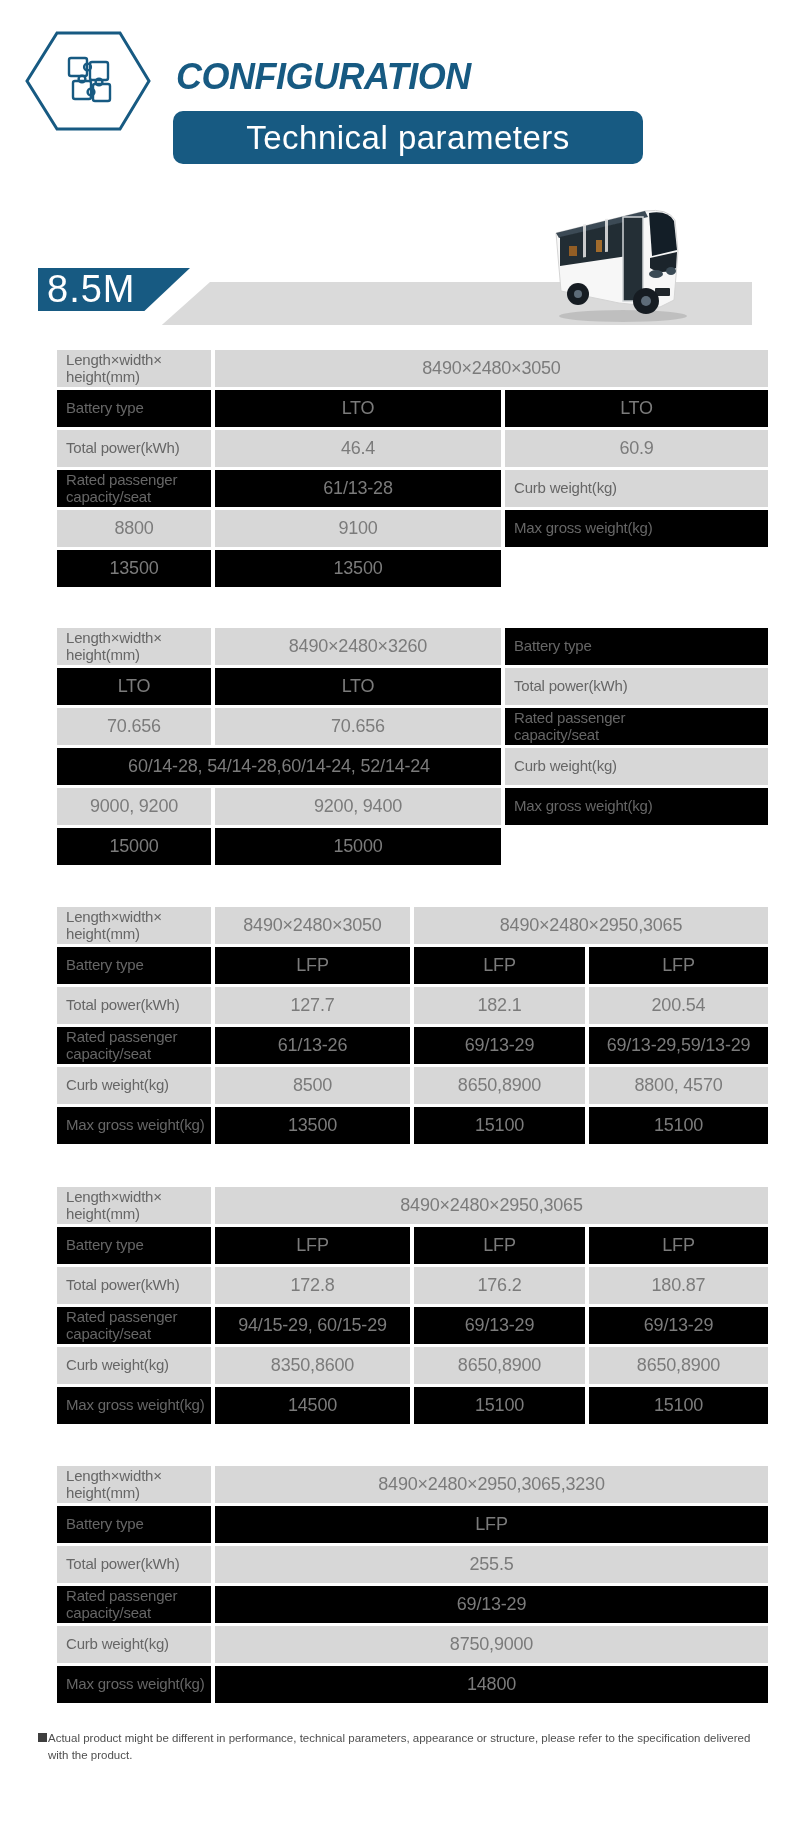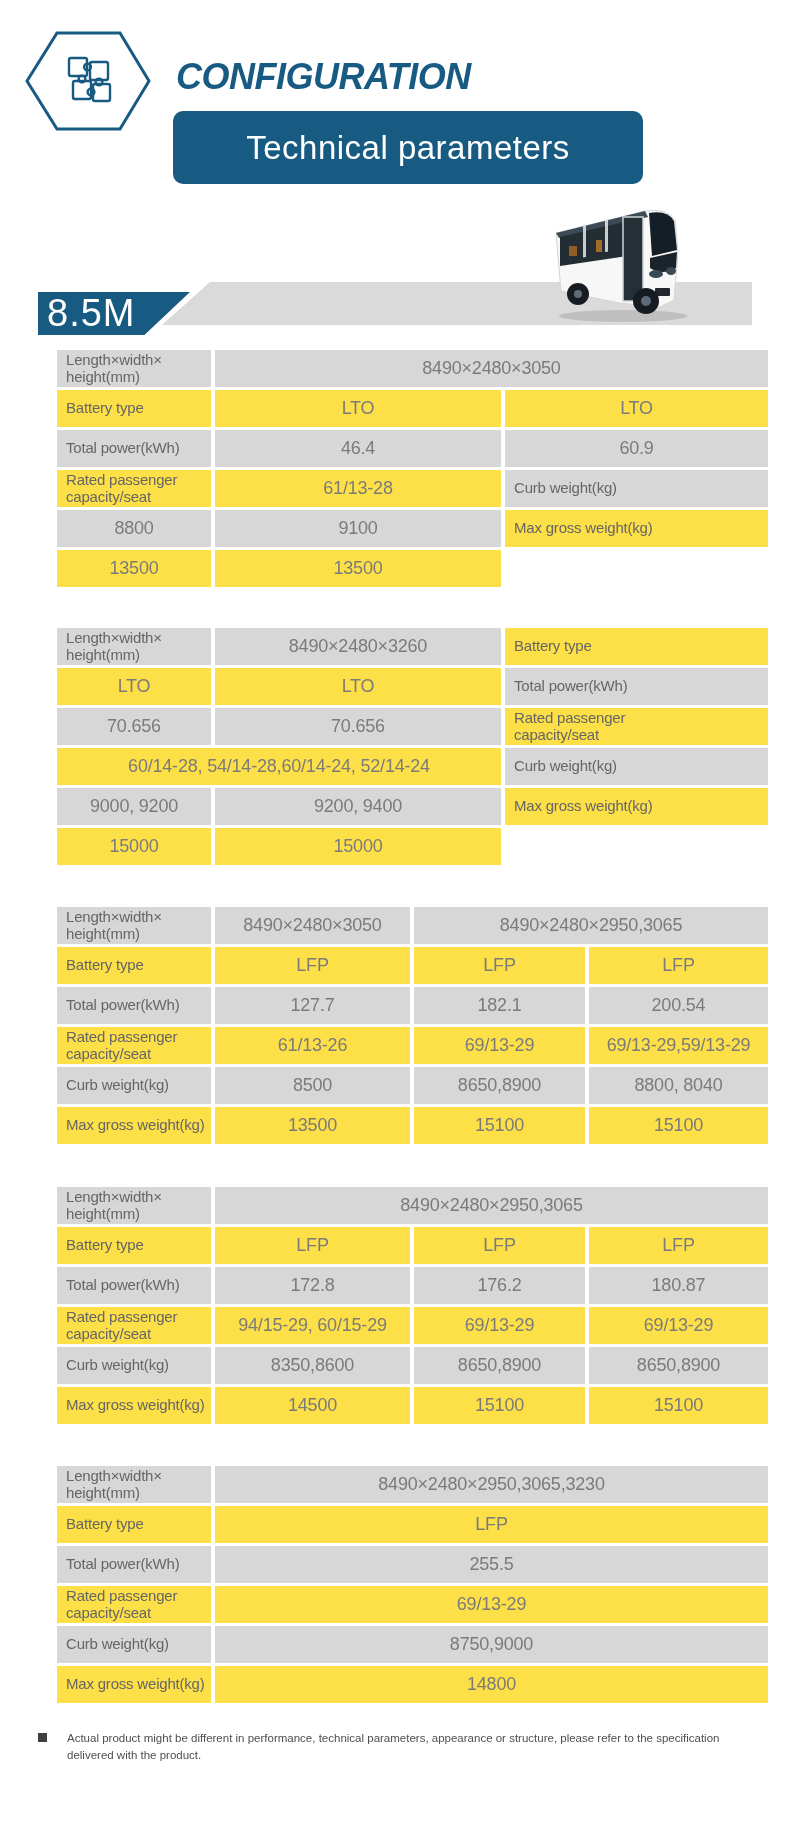--- a/index.html
+++ b/index.html
@@ -8,54 +8,54 @@
   .page { position:relative; width:790px; height:1823px; background:#ffffff; overflow:hidden; }
 
   
   .hex-icon { position:absolute; left:24px; top:30px; width:128px; height:102px; }
   .config-title {
     position:absolute; left:176px; top:56px;
     font-size:36px; font-weight:bold; font-style:italic;
     color:#175a82; letter-spacing:-0.5px; white-space:nowrap;
   }
   .param-banner {
-    position:absolute; left:173px; top:111px; width:470px; height:73px;
+    position:absolute; left:173px; top:111px; width:470px; height:53px;
     background:#175a82; border-radius:10px;
     display:flex; align-items:center; justify-content:center;
   }
   .param-banner span { color:#ffffff; font-size:33px; letter-spacing:0.5px; white-space:nowrap; }
 
   
   .model-band { position:absolute; left:38px; top:282px; width:714px; height:43px; background:#dadada; }
   .model-slash { position:absolute; left:38px; top:282px; width:172px; height:43px; background:#ffffff;
     clip-path:polygon(0 0, 100% 0, 72% 100%, 0 100%); }
-  .model-chip { position:absolute; left:38px; top:292px; width:152px; height:43px; background:#175a82;
+  .model-chip { position:absolute; left:38px; top:268px; width:152px; height:43px; background:#175a82;
     clip-path:polygon(0 0, 100% 0, 70% 100%, 0 100%); }
   .model-chip span { position:absolute; left:9px; top:0; line-height:43px; font-size:38px; font-weight:300;
     color:#ffffff; letter-spacing:1px; }
 
   .bus { position:absolute; left:549px; top:200px; width:142px; height:124px; }
 
   
   .spec-table { position:absolute; left:38px; width:711px; display:grid;
     column-gap:4px; row-gap:3px; grid-auto-rows:37px; background:#ffffff;padding-left:19px; }
   .cols-2 { grid-template-columns:154px 286px 263px; }
   .cols-3 { grid-template-columns:154px 195px 171px 179px; }
   .cols-1 { grid-template-columns:154px 553px; }
   .t1{top:350px;} .t2{top:628px;} .t3{top:907px;} .t4{top:1187px;} .t5{top:1466px;}
   .cell { display:flex; align-items:center; }
   .cell.label { padding-left:9px; font-size:15px; color:#666666; line-height:1.12;
     white-space:pre-line; letter-spacing:-0.2px; }
   .cell.value { justify-content:center; text-align:center; font-size:18px; color:#7b7b7b;
     letter-spacing:-0.2px; }
   .r-odd  { background:#d7d7d7; }
-  .r-even { background:#fde047; }
-
-  
-  .footnote { position:absolute; left:38px; top:1730px; width:714px; display:flex; gap:20px;
+  .r-even { background:#000000; }
+
+  
+  .footnote { position:absolute; left:38px; top:1730px; width:714px; display:flex; gap:1px;
     font-size:11.5px; color:#4f4f4f; line-height:1.45;justify-content:flex-end; }
   .footnote .sq { flex:0 0 auto; width:9px; height:9px; margin-top:3px; background:#3f3f3f; }
 </style>
 </head>
 <body>
 
 <div class="page">
 
   <svg class="hex-icon" viewBox="0 0 128 102">
     <polygon points="33,3 96,3 125,51 96,99 33,99 3,51" fill="none" stroke="#175a82" stroke-width="3"></polygon>
@@ -158,21 +158,21 @@
       <div class="cell value r-odd">182.1</div>
       <div class="cell value r-odd">200.54</div>
       <div class="cell label r-even">Rated passenger
 capacity/seat</div>
       <div class="cell value r-even">61/13-26</div>
       <div class="cell value r-even">69/13-29</div>
       <div class="cell value r-even">69/13-29,59/13-29</div>
       <div class="cell label r-odd">Curb weight(kg)</div>
       <div class="cell value r-odd">8500</div>
       <div class="cell value r-odd">8650,8900</div>
-      <div class="cell value r-odd">8800, 8040</div>
+      <div class="cell value r-odd">8800, 4570</div>
       <div class="cell label r-even">Max gross weight(kg)</div>
       <div class="cell value r-even">13500</div>
       <div class="cell value r-even">15100</div>
       <div class="cell value r-even">15100</div>
     </div>
   <div class="spec-table cols-3 t4">
       <div class="cell label r-odd">Length×width×
 height(mm)</div>
       <div class="cell value r-odd" style="grid-column: span 3;">8490×2480×2950,3065</div>
       <div class="cell label r-even">Battery type</div>

